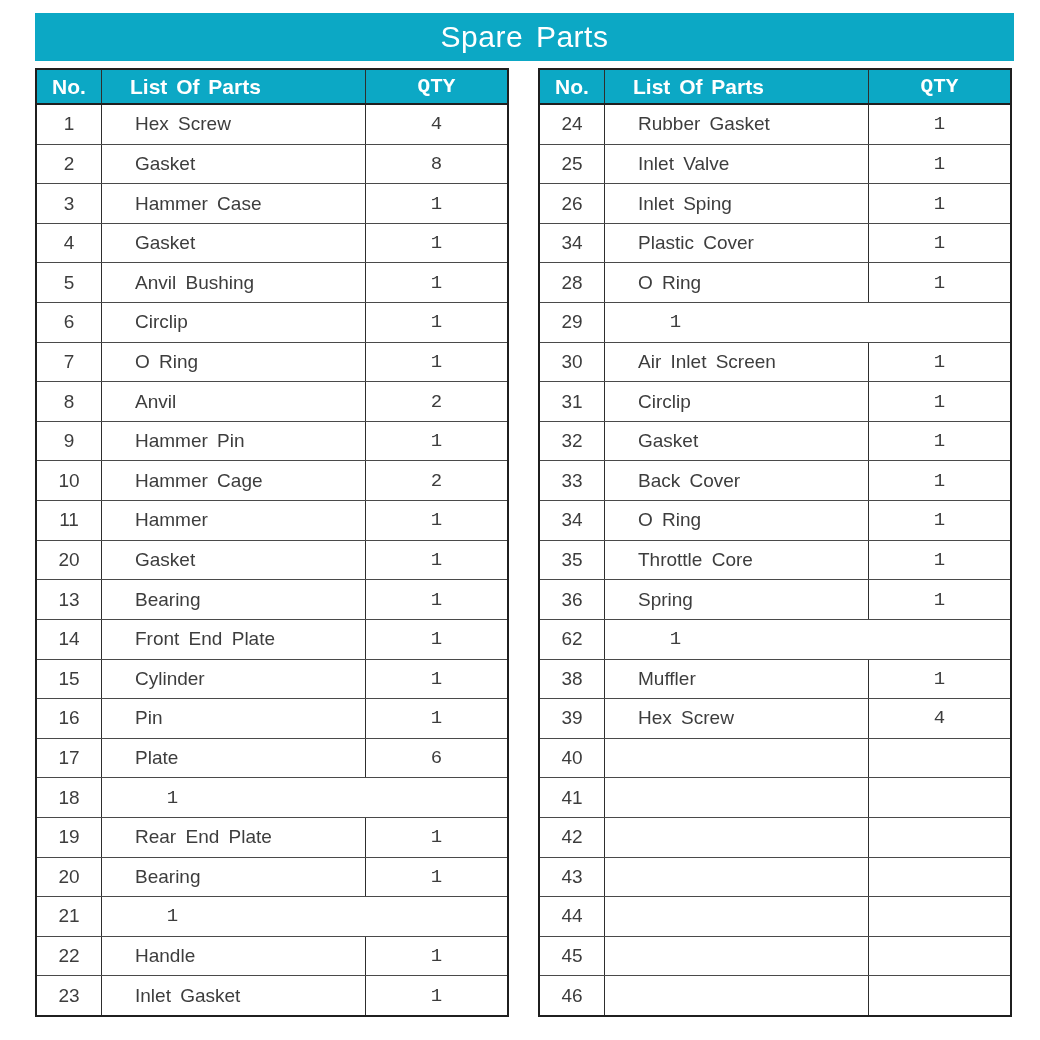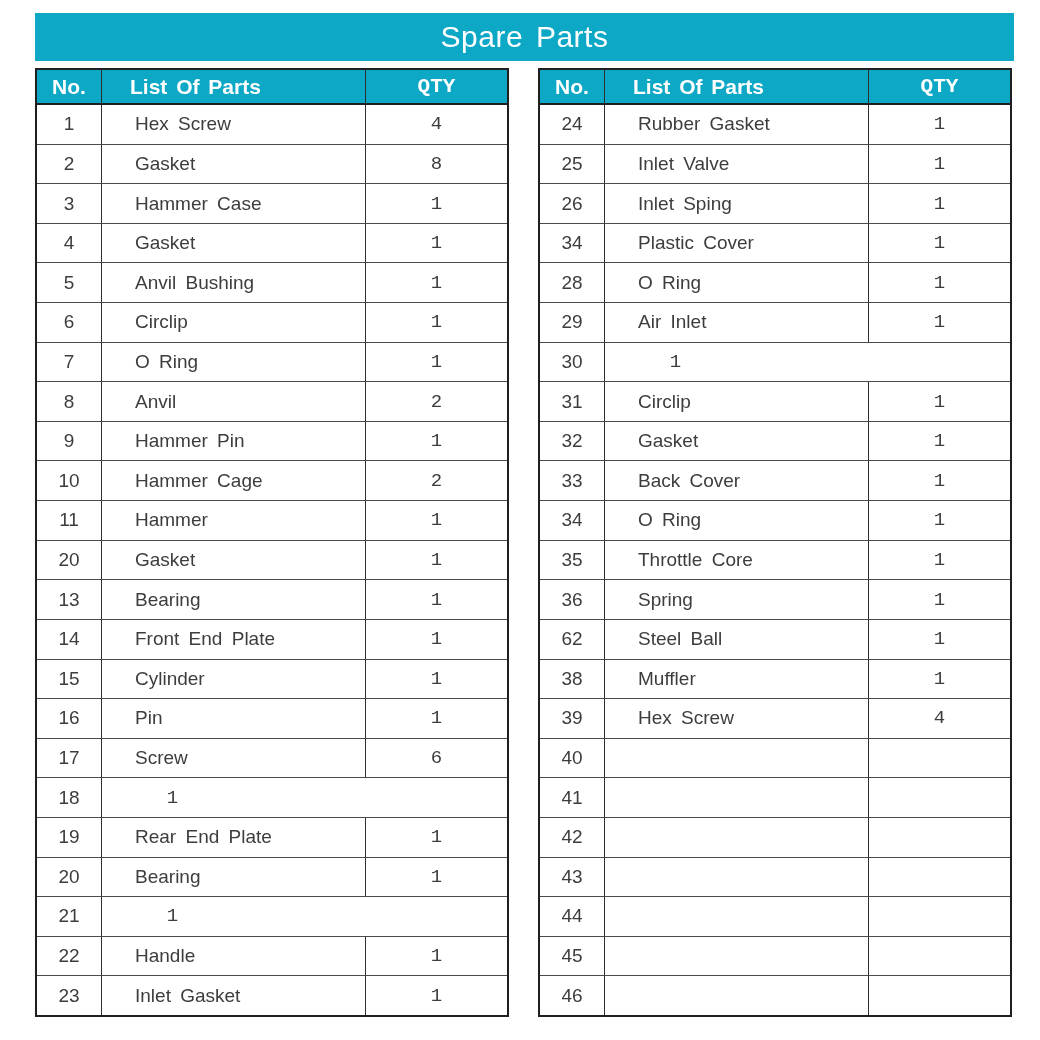--- a/index.html
+++ b/index.html
@@ -181,21 +181,21 @@
           <div class="td col-part">Cylinder</div>
           <div class="td col-qty">1</div>
         </div>
         <div class="tr">
           <div class="td col-no">16</div>
           <div class="td col-part">Pin</div>
           <div class="td col-qty">1</div>
         </div>
         <div class="tr">
           <div class="td col-no">17</div>
-          <div class="td col-part">Screw</div>
+          <div class="td col-part">Plate</div>
           <div class="td col-qty">6</div>
         </div>
         <div class="tr">
           <div class="td col-no">18</div>
           <div class="td col-qty">1</div>
         </div>
         <div class="tr">
           <div class="td col-no">19</div>
           <div class="td col-part">Rear End Plate</div>
           <div class="td col-qty">1</div>
@@ -249,25 +249,25 @@
           <div class="td col-part">Plastic Cover</div>
           <div class="td col-qty">1</div>
         </div>
         <div class="tr">
           <div class="td col-no">28</div>
           <div class="td col-part">O Ring</div>
           <div class="td col-qty">1</div>
         </div>
         <div class="tr">
           <div class="td col-no">29</div>
-          <div class="td col-part">Air Inlet</div>
           <div class="td col-qty">1</div>
         </div>
         <div class="tr">
           <div class="td col-no">30</div>
+          <div class="td col-part">Air Inlet Screen</div>
           <div class="td col-qty">1</div>
         </div>
         <div class="tr">
           <div class="td col-no">31</div>
           <div class="td col-part">Circlip</div>
           <div class="td col-qty">1</div>
         </div>
         <div class="tr">
           <div class="td col-no">32</div>
           <div class="td col-part">Gasket</div>
@@ -288,21 +288,20 @@
           <div class="td col-part">Throttle Core</div>
           <div class="td col-qty">1</div>
         </div>
         <div class="tr">
           <div class="td col-no">36</div>
           <div class="td col-part">Spring</div>
           <div class="td col-qty">1</div>
         </div>
         <div class="tr">
           <div class="td col-no">62</div>
-          <div class="td col-part">Steel Ball</div>
           <div class="td col-qty">1</div>
         </div>
         <div class="tr">
           <div class="td col-no">38</div>
           <div class="td col-part">Muffler</div>
           <div class="td col-qty">1</div>
         </div>
         <div class="tr">
           <div class="td col-no">39</div>
           <div class="td col-part">Hex Screw</div>

